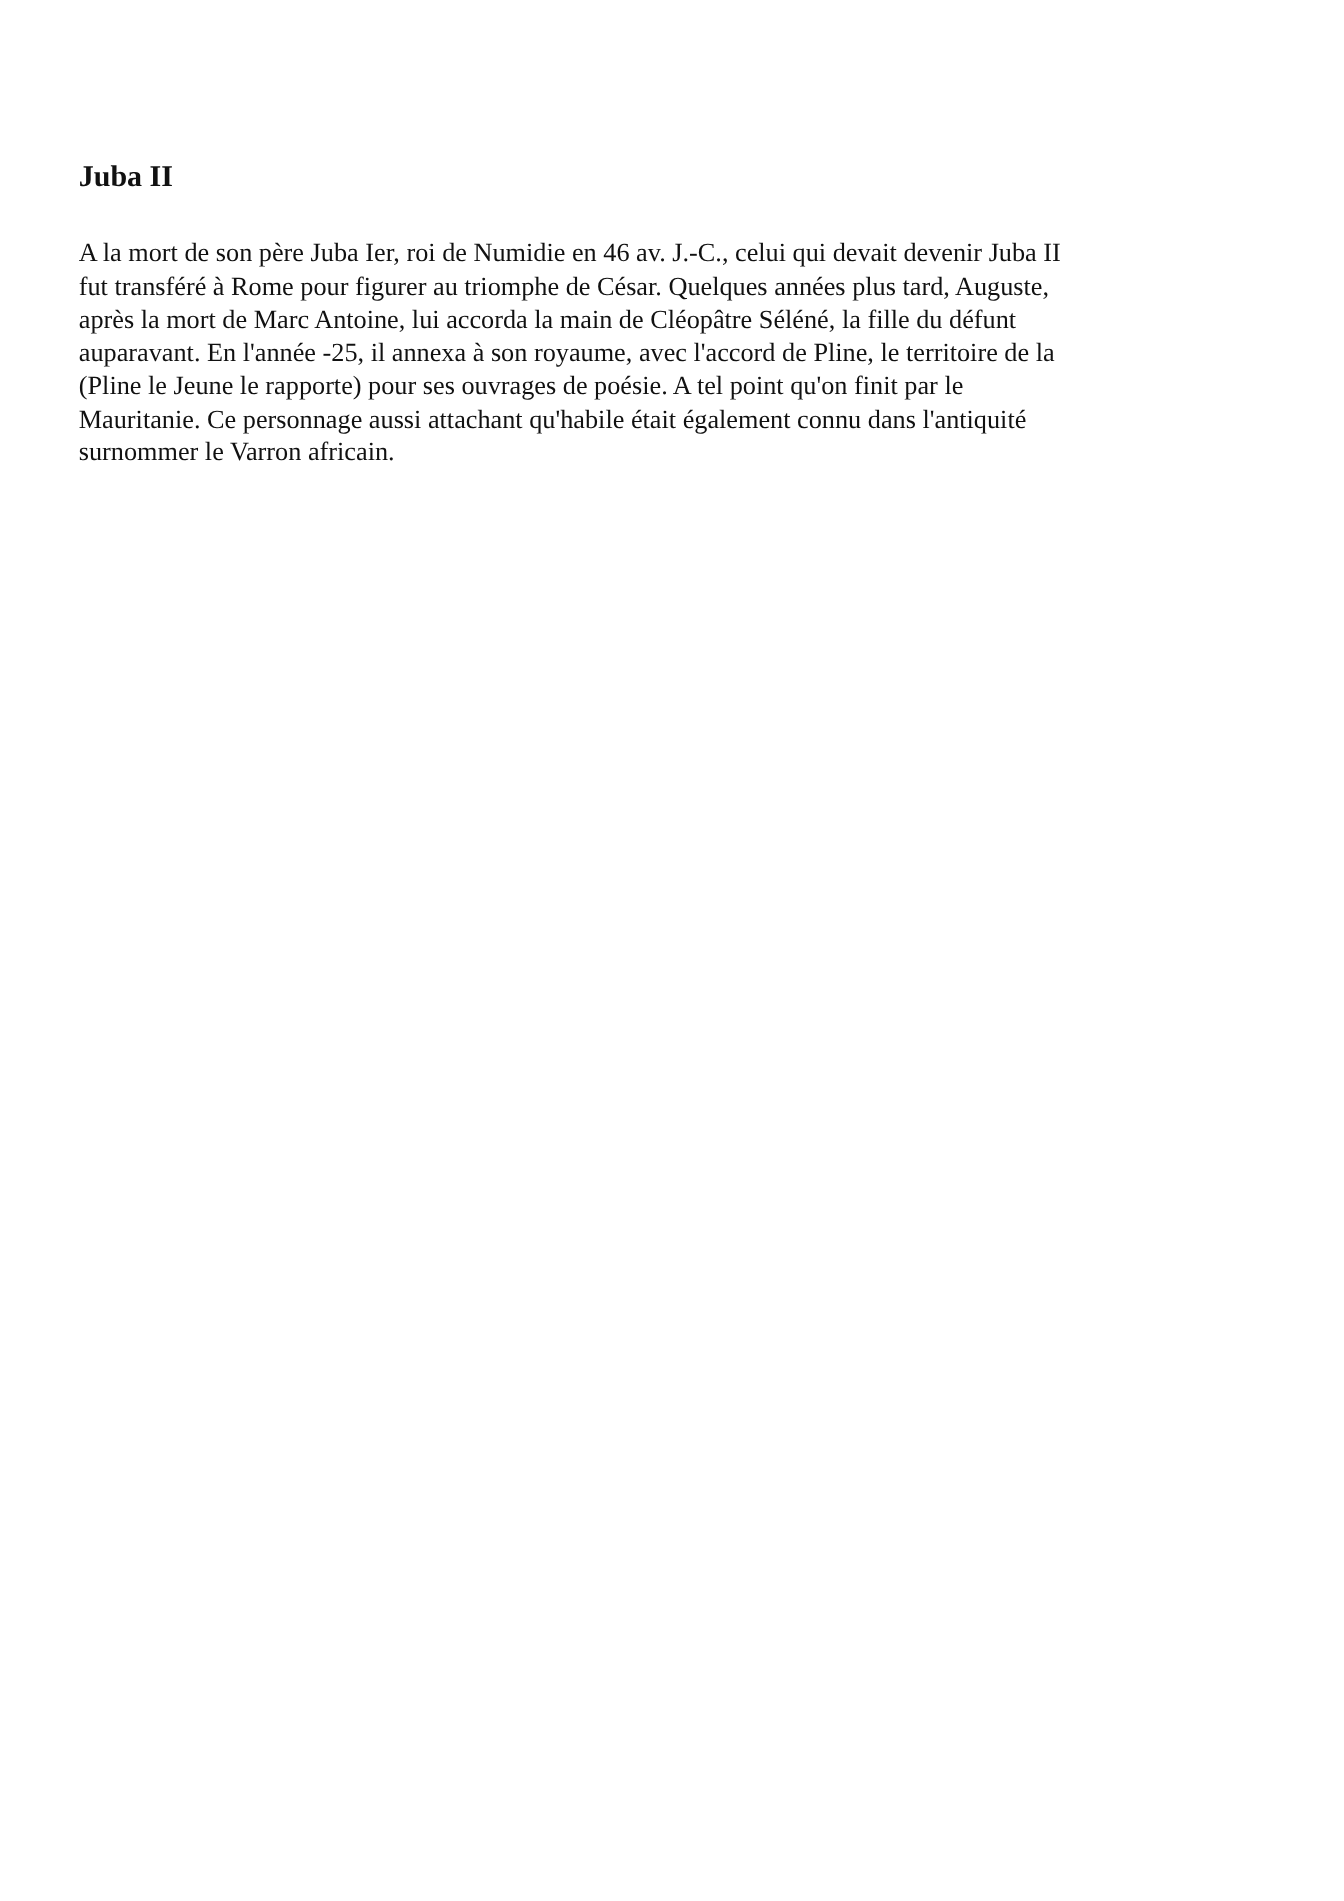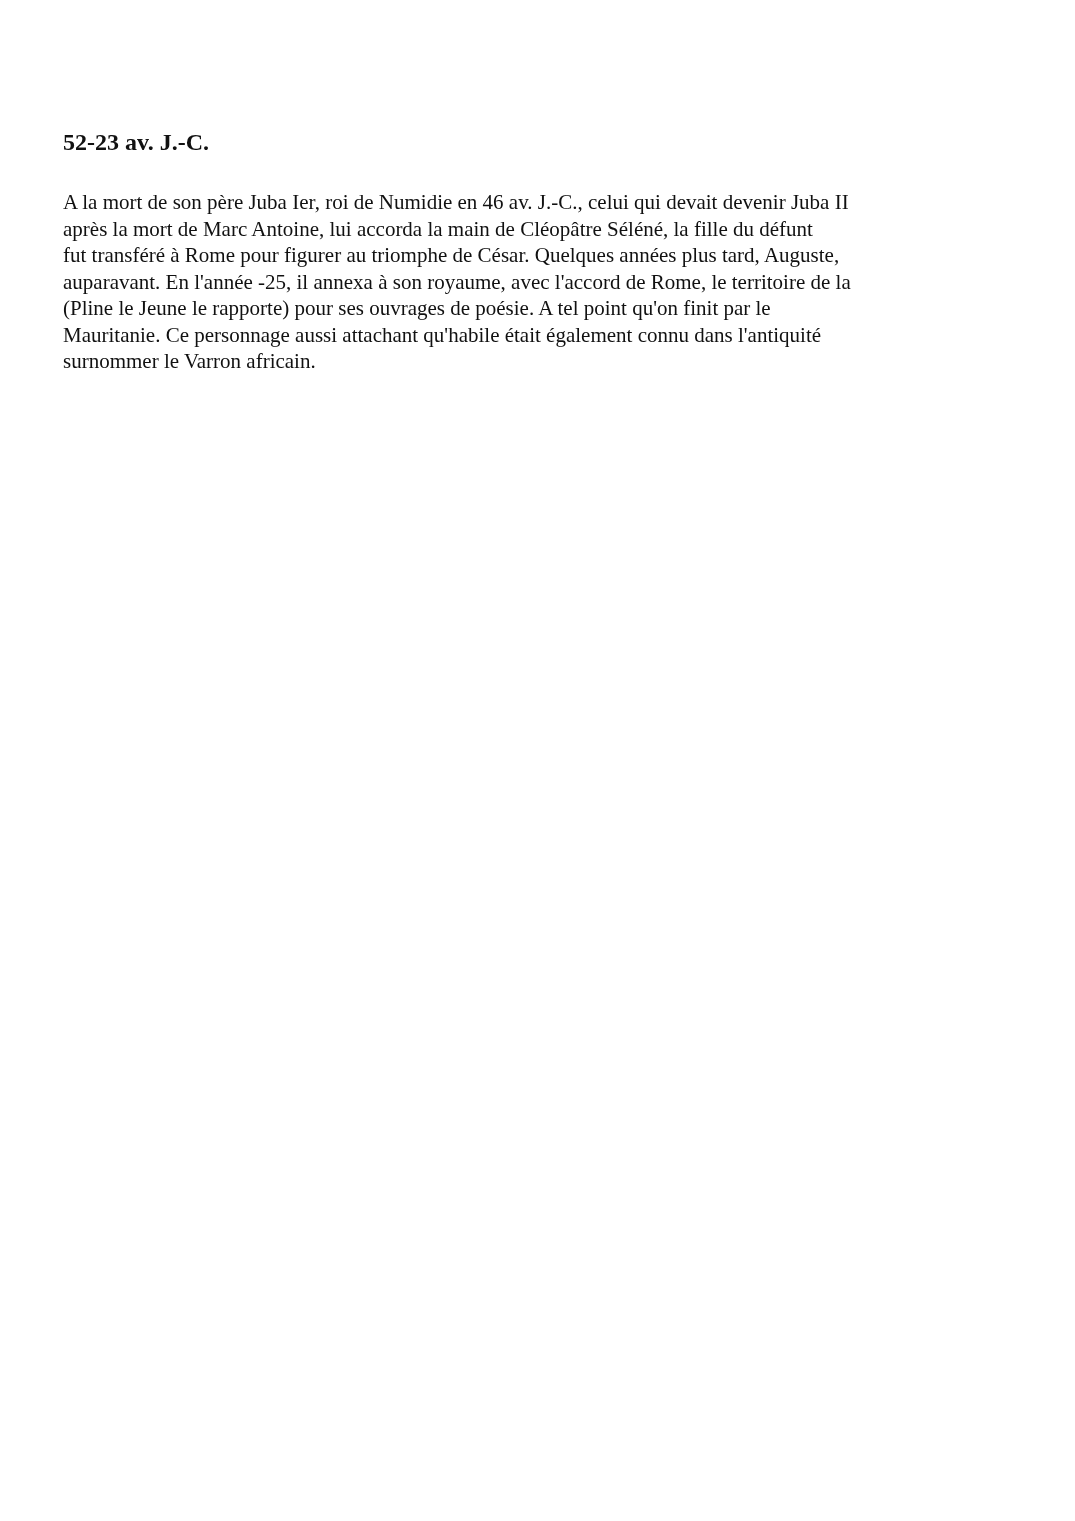--- a/index.html
+++ b/index.html
@@ -41,25 +41,25 @@
     .body-line {
       display: block;
       white-space: nowrap;
     }
   </style>
 </head>
 <body>
 
 <div class="page">
   <h1 class="title-block">
-    <span class="title-line">52-23 av. J.-C.</span>
+    <span class="title-line">Juba II</span>
   </h1>
 
   <p class="body-text">
     <span class="body-line">A la mort de son père Juba Ier, roi de Numidie en 46 av. J.-C., celui qui devait devenir Juba II</span>
+    <span class="body-line">fut transféré à Rome pour figurer au triomphe de César. Quelques années plus tard, Auguste,</span>
     <span class="body-line">après la mort de Marc Antoine, lui accorda la main de Cléopâtre Séléné, la fille du défunt</span>
-    <span class="body-line">fut transféré à Rome pour figurer au triomphe de César. Quelques années plus tard, Auguste,</span>
-    <span class="body-line">auparavant. En l'année -25, il annexa à son royaume, avec l'accord de Rome, le territoire de la</span>
+    <span class="body-line">auparavant. En l'année -25, il annexa à son royaume, avec l'accord de Pline, le territoire de la</span>
     <span class="body-line">(Pline le Jeune le rapporte) pour ses ouvrages de poésie. A tel point qu'on finit par le</span>
     <span class="body-line">Mauritanie. Ce personnage aussi attachant qu'habile était également connu dans l'antiquité</span>
     <span class="body-line">surnommer le Varron africain.</span>
   </p>
 </div>
 
 </body></html>

